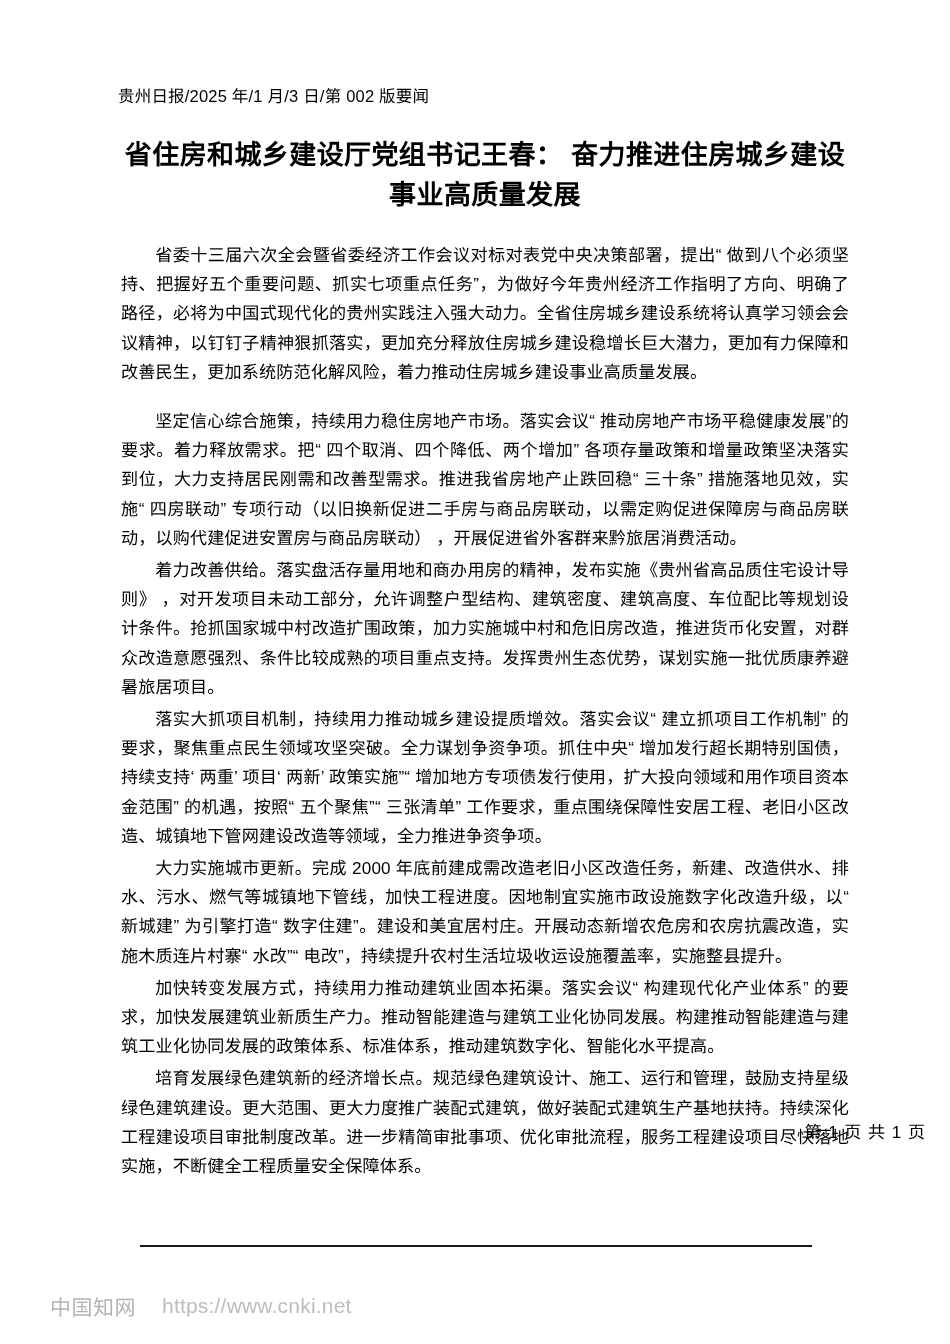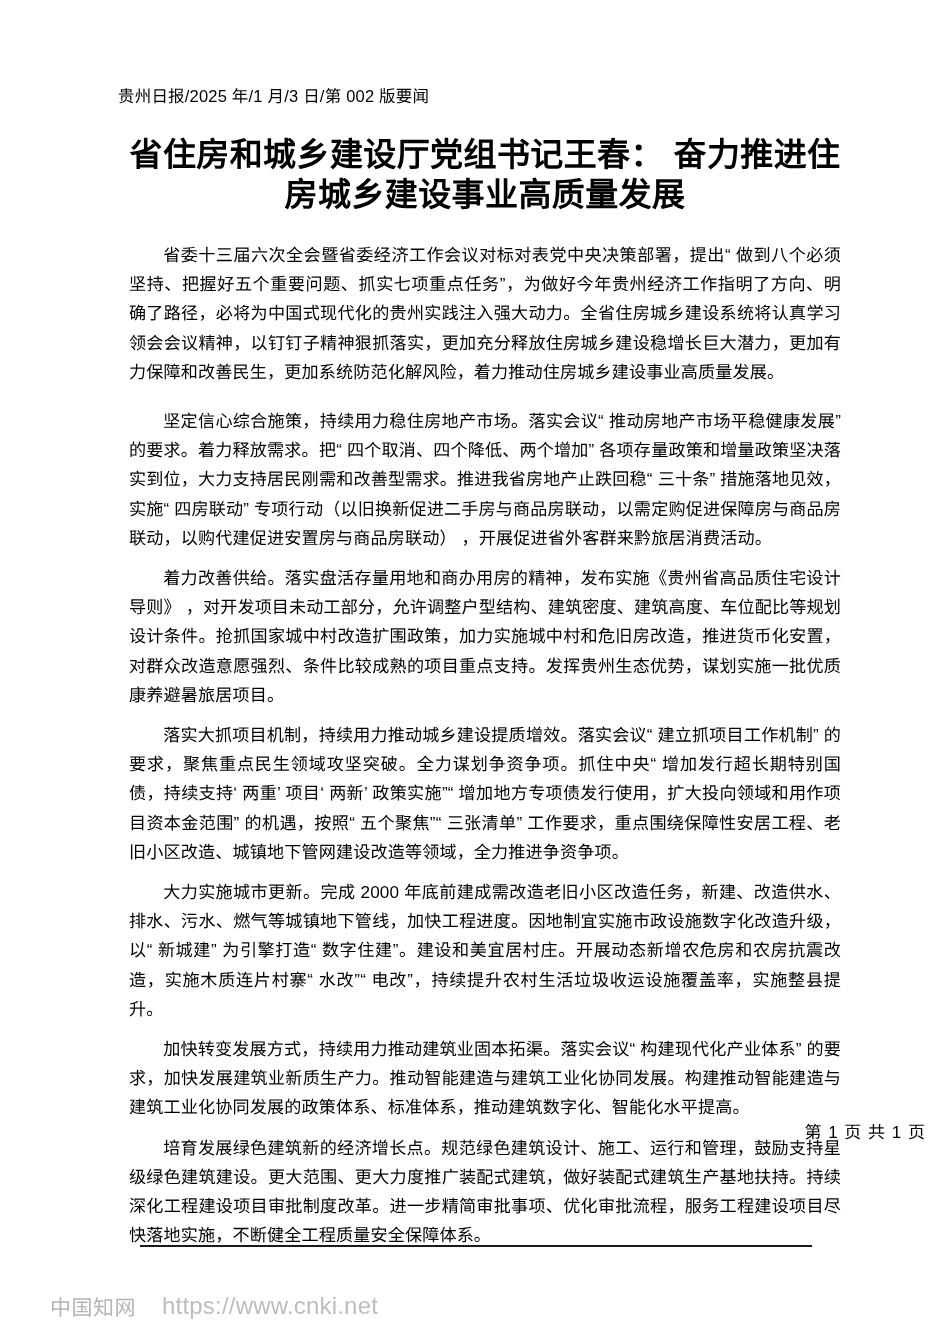--- a/index.html
+++ b/index.html
@@ -36,40 +36,40 @@
     letter-spacing: 0.2px;
     color: #000;
     width: 400px;
   }
 
   
   .headline {
     margin-top: 26px;
     font-family: "Liberation Sans", "DejaVu Sans", sans-serif;
     font-weight: bold;
-    font-size: 33px;
+    font-size: 27px;
     line-height: 40px;
     text-align: center;
     letter-spacing: 0.4px;
     color: #000;
   }
 
   
   .body-text {
     margin-top: 26px;
   }
   .para {
     font-family: "Liberation Sans", "DejaVu Sans", sans-serif;
     font-size: 17.1px;
     line-height: 29.2px;
     text-align: justify;
     text-justify: inter-character;
     text-indent: 2em;
     letter-spacing: 0.15px;
-    margin: 11px;
+    margin: 3px;
     color: #000;
   }
   .para + .para {
     margin-top: 0;
   }
   .para.gap {
     margin-top: 20px;
   }
 
   
@@ -112,21 +112,21 @@
     user-select: none;
   }
   .wm-brand {
     font-family: "Liberation Sans", "DejaVu Sans", sans-serif;
     font-size: 21px;
     letter-spacing: 0.5px;
     color: #b4b4b4;
   }
   .wm-url {
     font-family: "Liberation Sans", "DejaVu Sans", sans-serif;
-    font-size: 24px;
+    font-size: 21px;
     letter-spacing: 0.2px;
     color: #bdbdbd;
   }
 </style>
 </head>
 <body>
 
 <div id="page">
 
   <div class="content">

